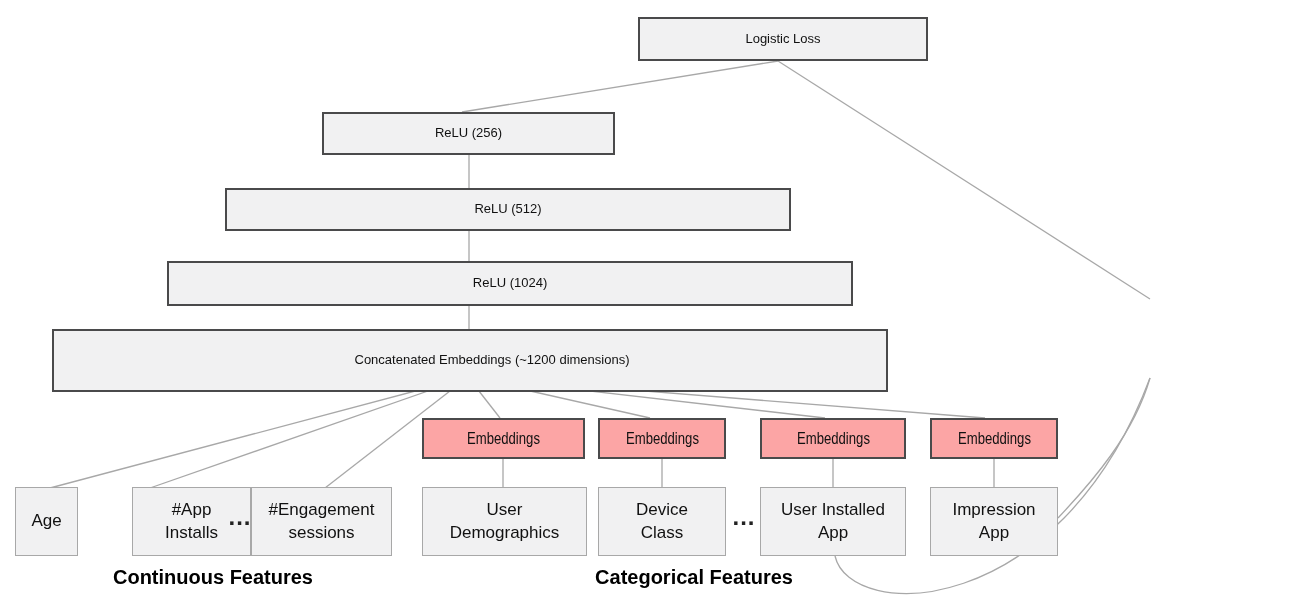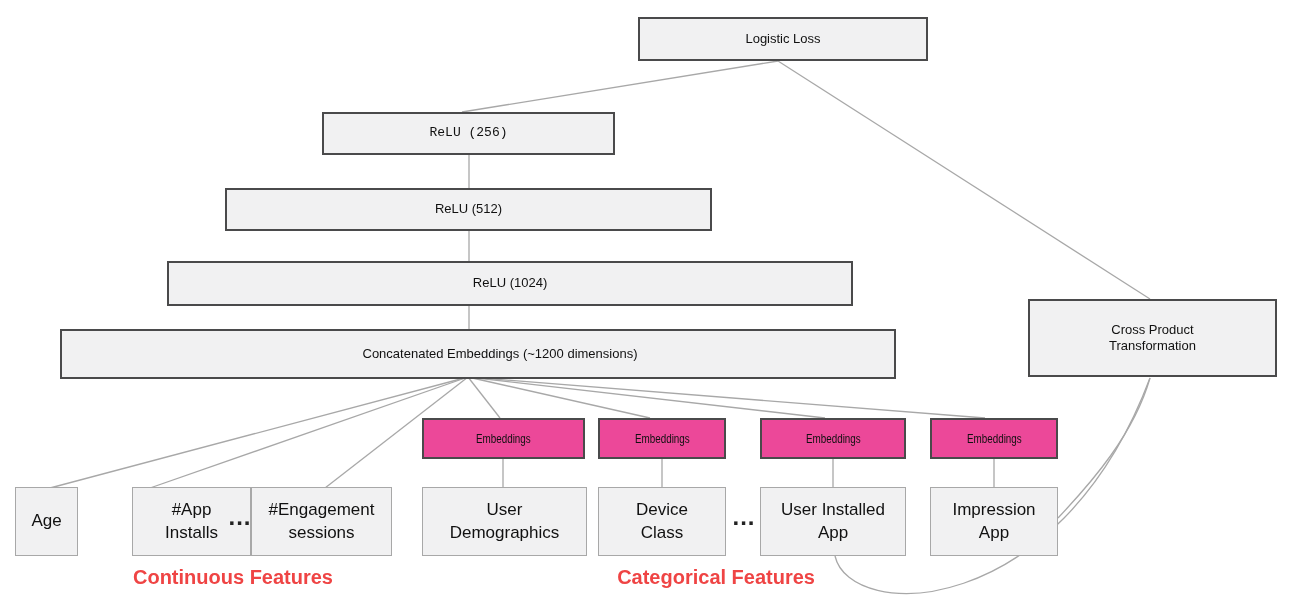--- a/index.html
+++ b/index.html
@@ -20,23 +20,23 @@
     background:#f1f1f2;
     z-index:1;
     white-space:pre-line;
   }
   .node{
     border:2px solid #4a4a4b;
     font-size:13px;
     line-height:1.25;
   }
   .emb{
-    background:#ec4899;
+    background:#fca5a5;
     border:2px solid #4a4a4b;
-    font-size:12px;
+    font-size:16px;
   }
   .emb .condensed{display:inline-block;transform:scaleX(0.82);}
   .feat{
     border:1.5px solid #a8a8a8;
     font-size:17px;
     line-height:1.3;
   }
   .dots{
     position:absolute;
     z-index:1;
@@ -44,22 +44,22 @@
     font-weight:700;
     letter-spacing:1px;
     color:#222;
     text-align:center;
   }
   .glabel{
     position:absolute;
     z-index:1;
     font-size:20px;
     font-weight:700;
-    color:#ef4444;
-    text-align:right;
+    color:#000000;
+    text-align:center;
   }
 </style>
 </head>
 <body>
 
 <div id="canvas">
 
   <svg id="wires" width="1295" height="611" viewBox="0 0 1295 611" fill="none" stroke="#a8a8a8" stroke-width="1.3">
 
     <line x1="778" y1="61" x2="462" y2="112"></line>
@@ -81,30 +81,28 @@
     <line x1="662" y1="459" x2="662" y2="488"></line>
     <line x1="833" y1="459" x2="833" y2="488"></line>
     <line x1="994" y1="459" x2="994" y2="488"></line>
 
     <path d="M835,556 C850,622 1058,622 1150,378"></path>
     <path d="M1058,518 C1092,482 1134,434 1150,378"></path>
   </svg>
 
   <div class="node" style="left:638px;top:17px;width:290px;height:44px;">Logistic Loss</div>
 
-  <div class="node" style="left:322px;top:112px;width:293px;height:43px;font-family:Liberation Mono, monospace;">ReLU (256)</div>
+  <div class="node" style="left:322px;top:112px;width:293px;height:43px;">ReLU (256)</div>
 
-  <div class="node" style="left:225px;top:188px;width:487px;height:43px;">ReLU (512)</div>
+  <div class="node" style="left:225px;top:188px;width:566px;height:43px;">ReLU (512)</div>
 
   <div class="node" style="left:127px;top:261px;width:686px;height:45px;margin-left:40px;">ReLU (1024)</div>
 
-  <div class="node" style="left:60px;top:329px;width:836px;height:50px;padding-left:44px;">Concatenated Embeddings (~1200 dimensions)</div>
+  <div class="node" style="left:52px;top:329px;width:836px;height:63px;padding-left:44px;">Concatenated Embeddings (~1200 dimensions)</div>
 
-  <div class="node" style="left:1028px;top:299px;width:249px;height:78px;">Cross Product
-Transformation</div>
 
   <div class="emb" style="left:422px;top:418px;width:163px;height:41px;">
     <span class="condensed">Embeddings</span>
   </div>
   <div class="emb" style="left:598px;top:418px;width:128px;height:41px;">
     <span class="condensed">Embeddings</span>
   </div>
   <div class="emb" style="left:760px;top:418px;width:146px;height:41px;">
     <span class="condensed">Embeddings</span>
   </div>

